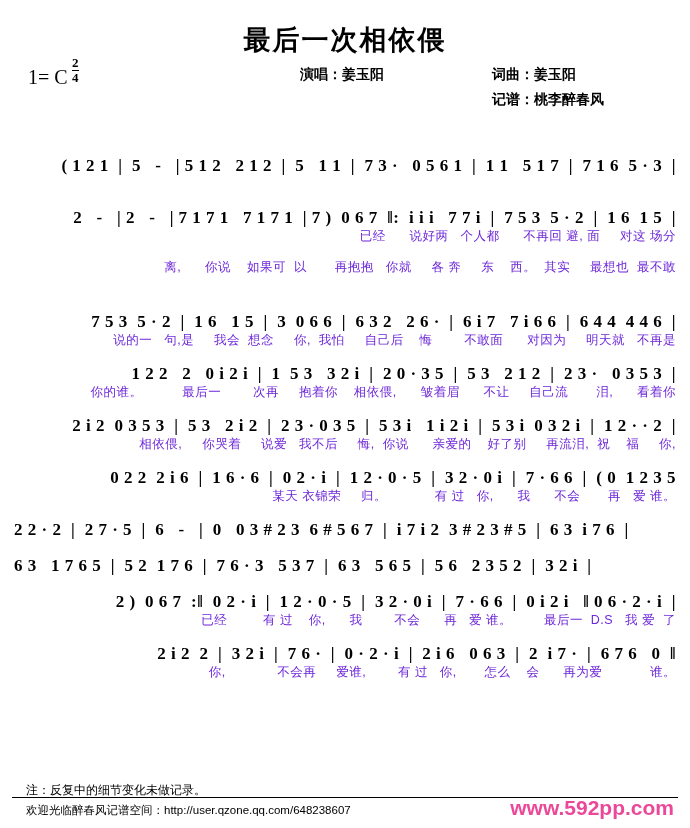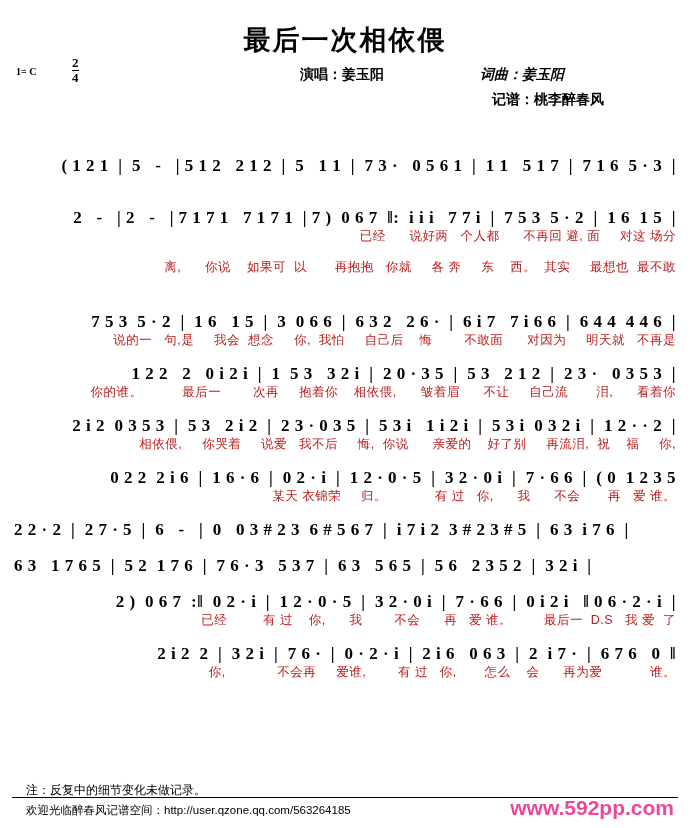--- a/index.html
+++ b/index.html
@@ -35,39 +35,38 @@
   }
   .cred-singer {
     position: absolute;
     left: 300px;
     top: 2px;
     font-size: 14px;
     font-weight: bold;
   }
   .cred-writer {
     position: absolute;
-    left: 480px;
+    left: 492px;
     top: 2px;
     font-size: 14px;
     font-weight: bold;
-    font-style: italic;
   }
   .cred-notator {
     position: absolute;
     left: 492px;
     top: 27px;
     font-size: 14px;
     font-weight: bold;
   }
   .keysig {
     position: absolute;
-    left: 16px;
+    left: 28px;
     top: 66px;
-    font-size: 10px;
-    font-weight: bold;
+    font-size: 20px;
+    font-weight: normal;
   }
   .meter {
     position: absolute;
     left: 72px;
     top: 56px;
     font-size: 13px;
     font-weight: bold;
     text-align: center;
     line-height: 1.05;
   }
@@ -88,21 +87,21 @@
     font-weight: bold;
     letter-spacing: 0.5px;
     white-space: pre;
     line-height: 1.15;
   }
   .lyrics {
     font-family: "Liberation Sans", sans-serif;
     font-size: 12.5px;
     letter-spacing: 0.5px;
     white-space: pre;
-    color: #b91c1c;
+    color: #6d28d9;
     line-height: 1.2;
     margin-top: 1px;
   }
   .line.with-lyrics { min-height: 50px; text-align: right; }
   .note-row { height: 26px; }
   .footer-note {
     position: absolute;
     left: 26px;
     top: 782px;
     font-size: 12px;
@@ -204,16 +203,16 @@
 
     <div class="line with-lyrics">
       <div class="notes">2 i 2  2  |  3 2 i  |  7 6 ·  |  0 · 2 · i  |  2 i 6   0 6 3  |  2  i 7 ·  |  6 7 6   0  ‖</div>
       <div class="lyrics">你,             不会再     爱谁,        有 过   你,       怎么    会      再为爱            谁。</div>
     </div>
 
   </div>
 
   <div class="footer-note">注：反复中的细节变化未做记录。</div>
   <div class="footer-rule"></div>
-  <div class="footer-link">欢迎光临醉春风记谱空间：http://user.qzone.qq.com/563264185</div>
+  <div class="footer-link">欢迎光临醉春风记谱空间：http://user.qzone.qq.com/648238607</div>
   <div class="watermark">www.592pp.com</div>
 
 </div>
 
 </body></html>

